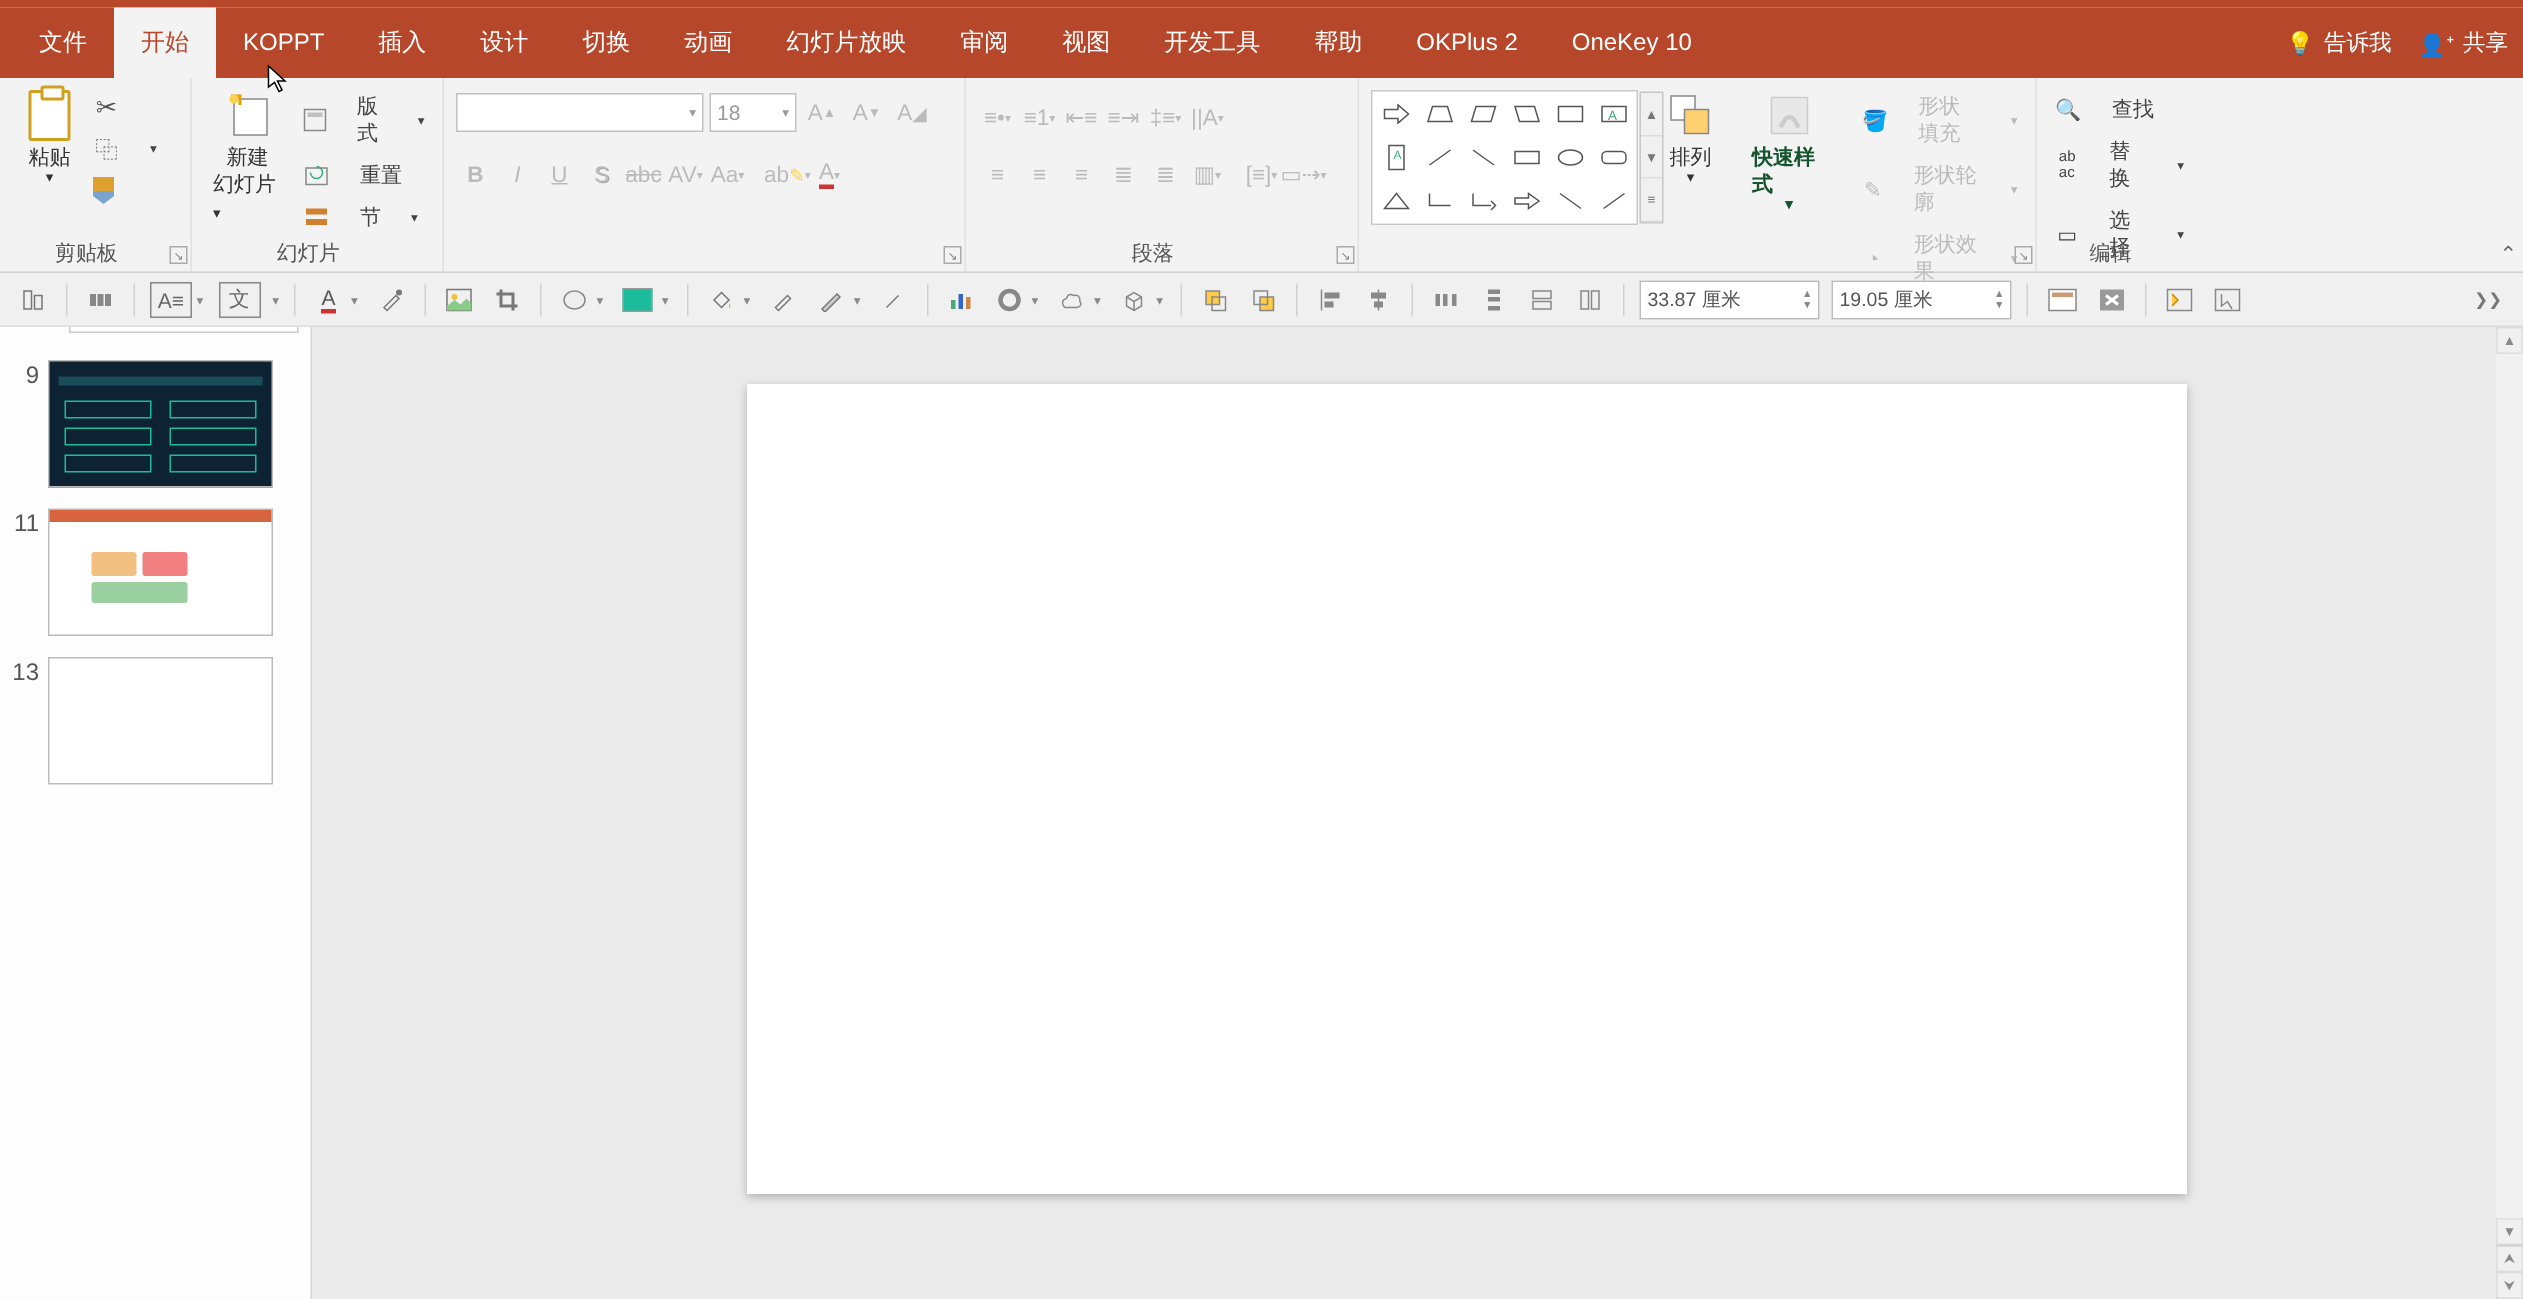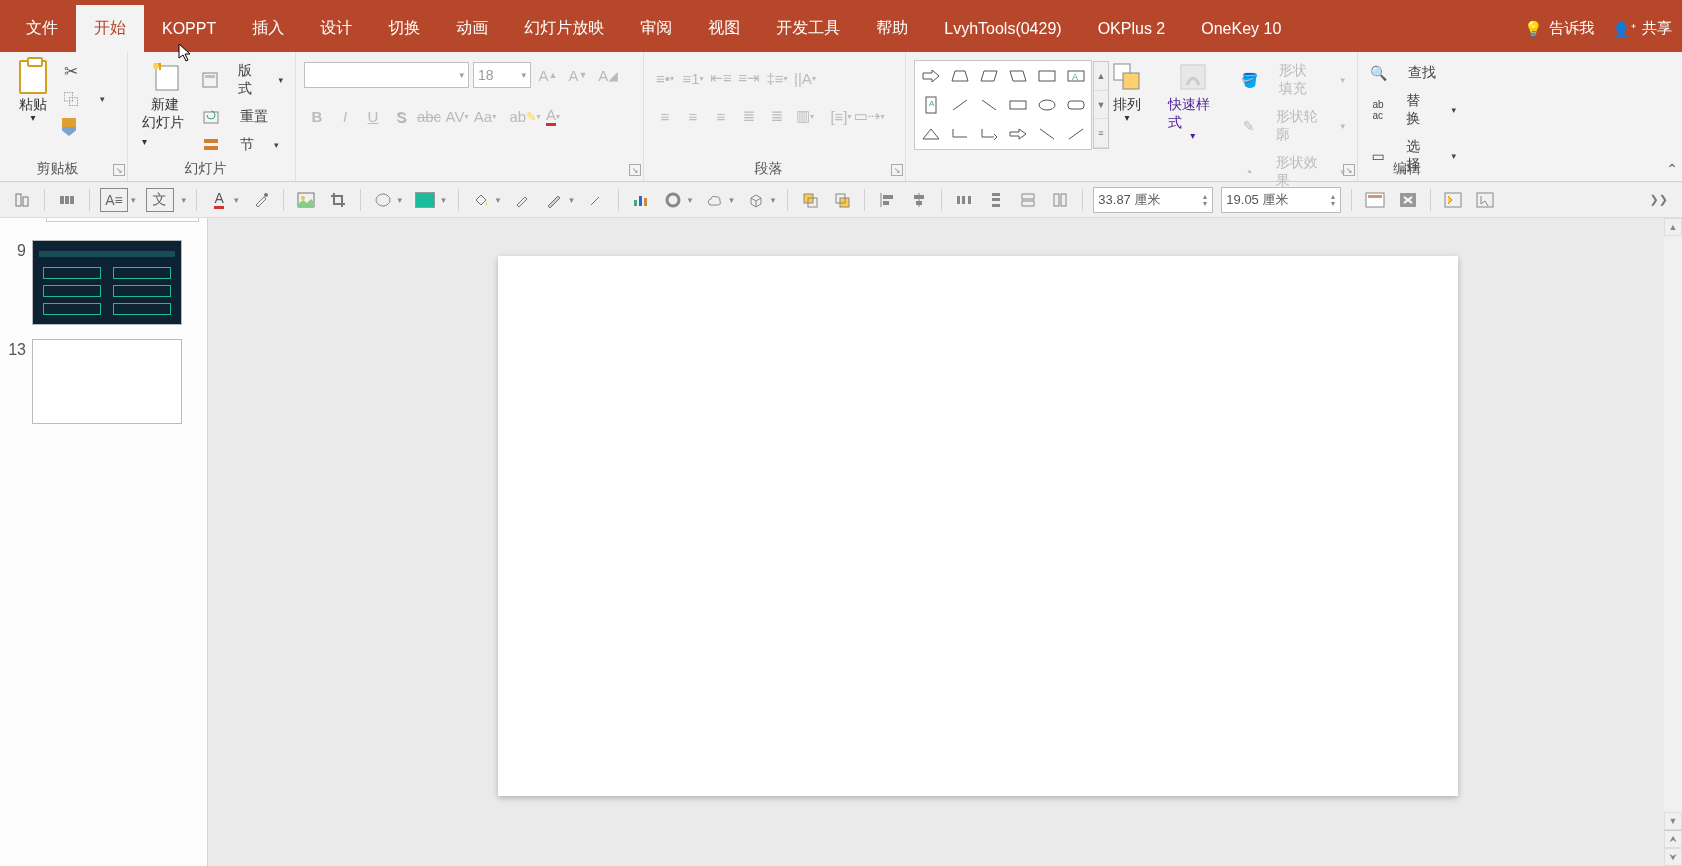--- a/index.html
+++ b/index.html
@@ -109,21 +109,20 @@
   <div class="ribbon-tab">KOPPT</div>
   <div class="ribbon-tab">插入</div>
   <div class="ribbon-tab">设计</div>
   <div class="ribbon-tab">切换</div>
   <div class="ribbon-tab">动画</div>
   <div class="ribbon-tab">幻灯片放映</div>
   <div class="ribbon-tab">审阅</div>
   <div class="ribbon-tab">视图</div>
   <div class="ribbon-tab">开发工具</div>
   <div class="ribbon-tab">帮助</div>
-  <div class="ribbon-tab">LvyhTools(0429)</div>
   <div class="ribbon-tab">OKPlus 2</div>
   <div class="ribbon-tab">OneKey 10</div>
 
   <div class="ribbon-right">
     <div class="ribbon-right-item">
       <span>💡</span>
       <span>告诉我</span>
     </div>
     <div class="ribbon-right-item">
       <span>👤⁺</span>
@@ -382,21 +381,21 @@
       <div class="big-btn">
         <div class="icon-lg">
             <svg width="32" height="32">
               <rect x="3" y="3" width="16" height="16" fill="#fff" stroke="#888"></rect>
               <rect x="12" y="12" width="16" height="16" fill="#ffd070" stroke="#888"></rect>
             </svg>
           </div>
         <span>排列</span>
         <span class="down-caret">▾</span>
       </div>
-      <div class="big-btn" style="color:#4c1d95;">
+      <div class="big-btn" style="color:#14532d;font-weight:bold;">
         <div class="icon-lg">
             <svg width="32" height="32">
               <rect x="4" y="4" width="24" height="24" fill="#e8e8e8" stroke="#ccc"></rect>
               <path d="M10 24 Q16 10 22 24" stroke="#ccc" fill="none" stroke-width="3"></path>
             </svg>
           </div>
         <span>快速样式</span>
         <span class="down-caret">▾</span>
       </div>
       <div class="small-stack" style="margin-left:4px;">
@@ -679,20 +678,29 @@
           <div class="dk2"></div>
           <div class="dk3"></div>
           <div class="dk4"></div>
           <div class="dk5"></div>
           <div class="dk6"></div>
           <div class="dk7"></div>
       </div>
     </div>
 
 
+    <div class="thumb-row">
+      <div class="thumb-num">11</div>
+      <div class="thumb-img thumb-light thumb-ppt">
+        <div class="thumb-inner-bar"></div>
+        <div class="blob" style="top:28px;left:28px;width:30px;height:16px;background:#f2c080;"></div>
+        <div class="blob" style="top:28px;left:62px;width:30px;height:16px;background:#f28080;"></div>
+        <div class="blob" style="top:48px;left:28px;width:64px;height:14px;background:#9ad0a0;"></div>
+      </div>
+    </div>
 
 
     <div class="thumb-row">
       <div class="thumb-num">13</div>
       <div class="thumb-img"></div>
     </div>
 
   </div>
 
   <div class="canvas-area">

